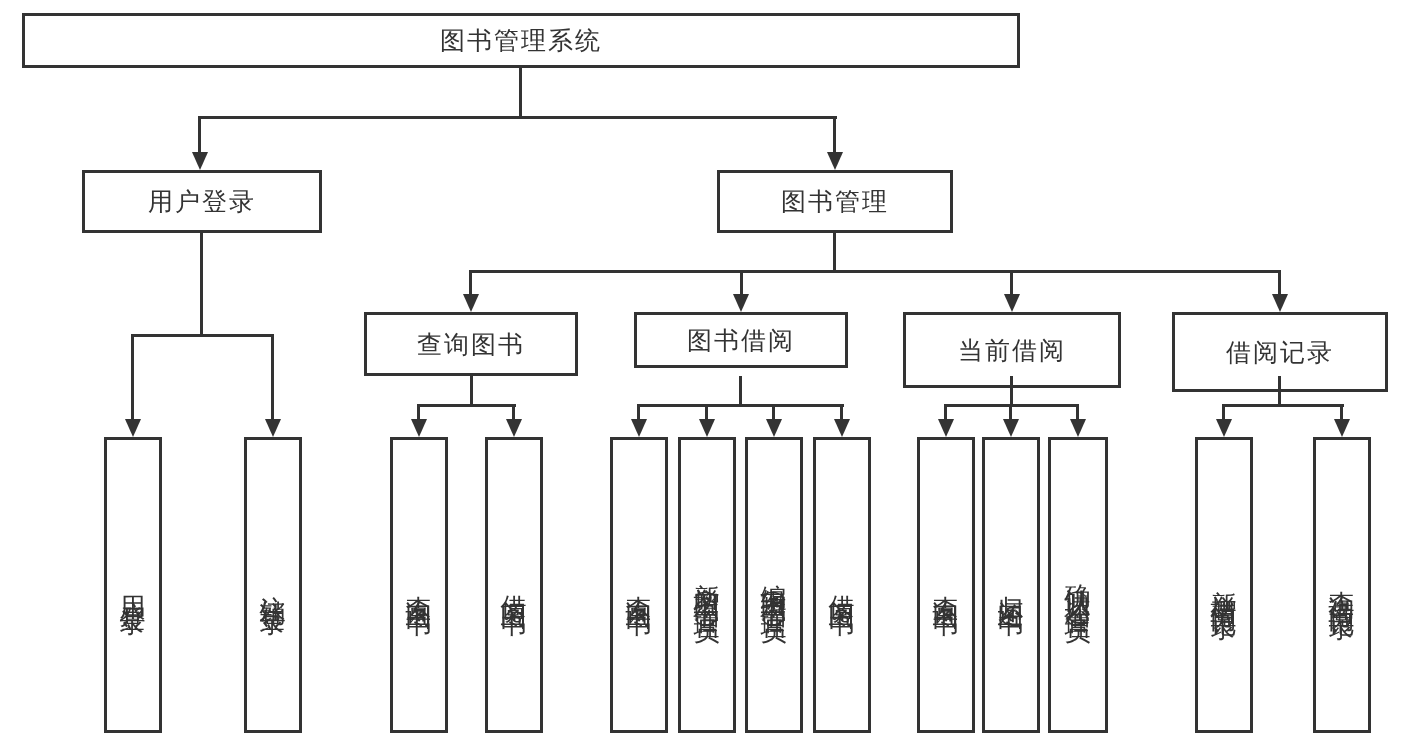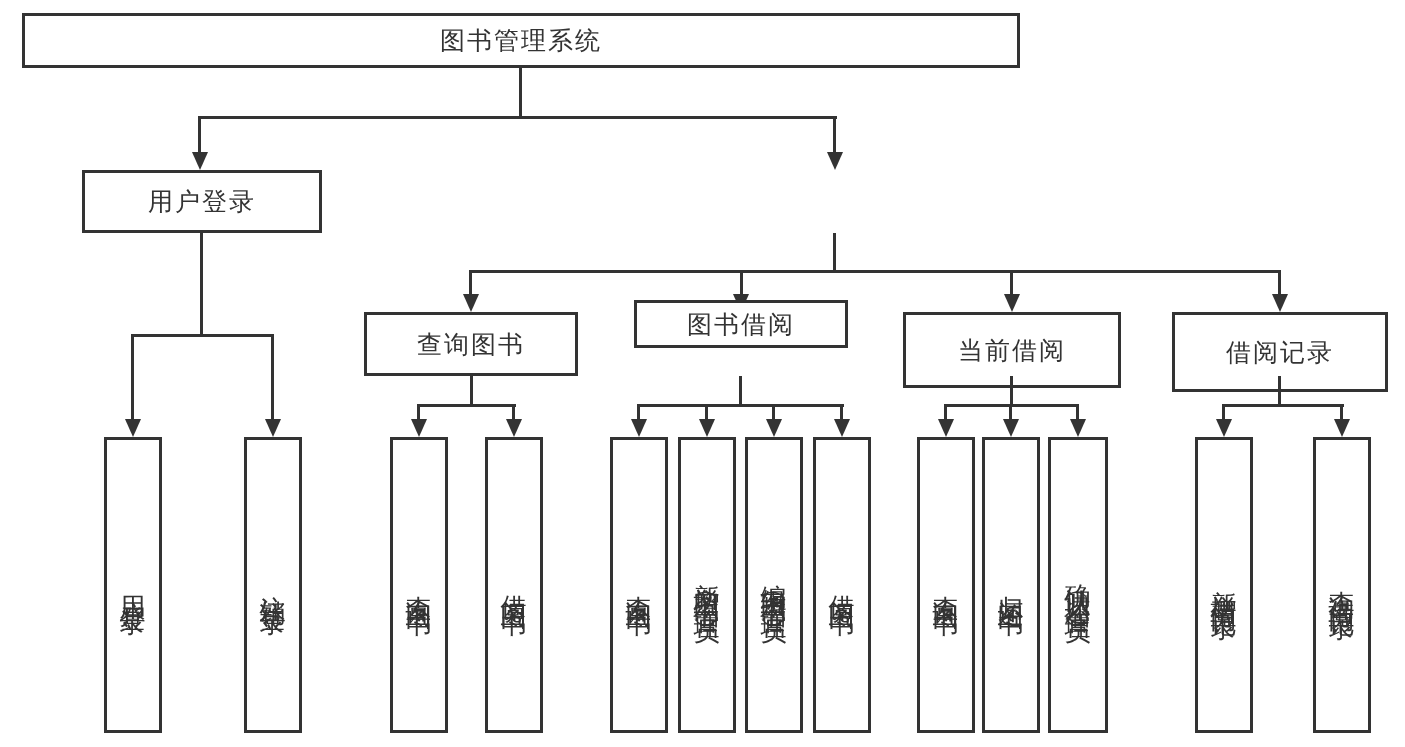--- a/index.html
+++ b/index.html
@@ -39,20 +39,23 @@
   <div class="vline" style="left:519px;top:67px;width:3px;height:51px"></div>
   <div class="hline" style="left:198px;top:116px;width:639px;height:3px"></div>
   <div class="vline" style="left:198px;top:116px;width:3px;height:38px"></div>
   <div class="arrow" style="left:192px;top:152px"></div>
   <div class="vline" style="left:833px;top:116px;width:3px;height:38px"></div>
   <div class="arrow" style="left:827px;top:152px"></div>
 
   <div class="node" style="left:82px;top:170px;width:240px;height:63px">
     <span>用户登录</span>
   </div>
+  <div class="node" style="left:717px;top:170px;width:236px;height:63px">
+    <span>图书管理</span>
+  </div>
 
   <div class="vline" style="left:200px;top:233px;width:3px;height:104px"></div>
   <div class="hline" style="left:131px;top:334px;width:143px;height:3px"></div>
   <div class="vline" style="left:131px;top:334px;width:3px;height:87px"></div>
   <div class="arrow" style="left:125px;top:419px"></div>
   <div class="vline" style="left:271px;top:334px;width:3px;height:87px"></div>
   <div class="arrow" style="left:265px;top:419px"></div>
 
   <div class="vline" style="left:833px;top:233px;width:3px;height:40px"></div>
   <div class="hline" style="left:469px;top:270px;width:812px;height:3px"></div>
@@ -61,21 +64,21 @@
   <div class="vline" style="left:740px;top:270px;width:3px;height:26px"></div>
   <div class="arrow" style="left:733px;top:294px"></div>
   <div class="vline" style="left:1010px;top:270px;width:3px;height:26px"></div>
   <div class="arrow" style="left:1004px;top:294px"></div>
   <div class="vline" style="left:1278px;top:270px;width:3px;height:26px"></div>
   <div class="arrow" style="left:1272px;top:294px"></div>
 
   <div class="node" style="left:364px;top:312px;width:214px;height:64px">
     <span>查询图书</span>
   </div>
-  <div class="node" style="left:634px;top:300px;width:214px;height:48px">
+  <div class="node" style="left:634px;top:312px;width:214px;height:56px">
     <span>图书借阅</span>
   </div>
   <div class="node" style="left:903px;top:312px;width:218px;height:76px">
     <span>当前借阅</span>
   </div>
   <div class="node" style="left:1172px;top:312px;width:216px;height:80px">
     <span>借阅记录</span>
   </div>
 
   <div class="vline" style="left:470px;top:376px;width:3px;height:31px"></div>

